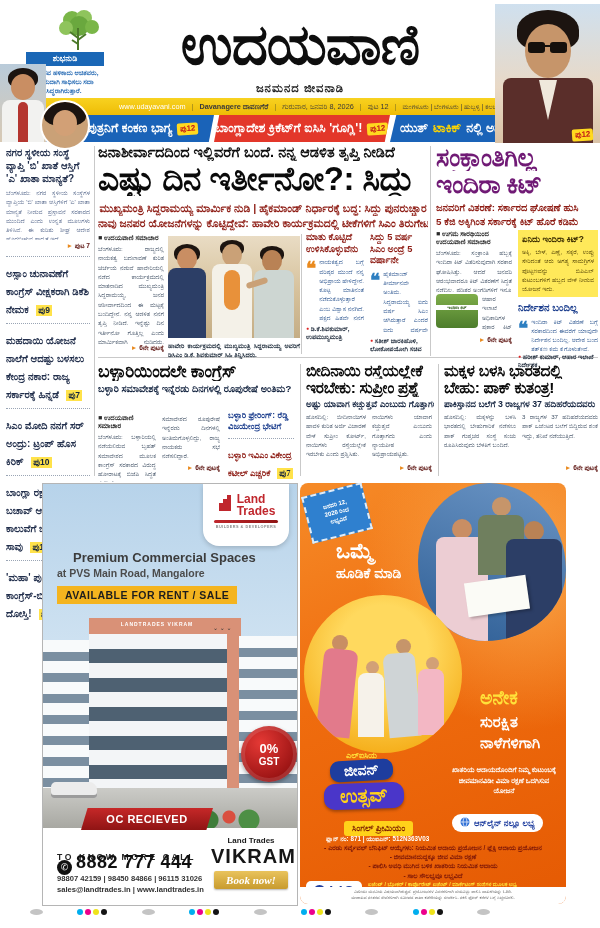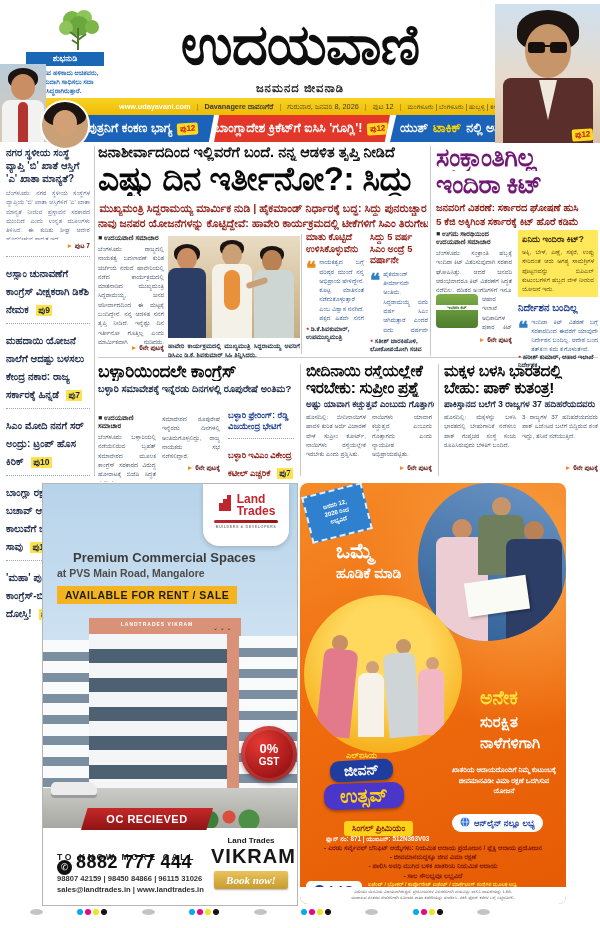--- a/index.html
+++ b/index.html
@@ -11,21 +11,21 @@
   .nw{white-space:nowrap;} .hid{overflow:hidden;}
 
   
   .shubh-bar{background:#1a67b6;color:#fff;font-size:8px;font-weight:800;
              display:flex;align-items:center;justify-content:center;}
   .shubh-quote{font-size:6.6px;line-height:1.35;color:#2a6db5;font-weight:700;text-align:center;}
   .masthead{font-size:56px;font-weight:900;letter-spacing:-1px;color:#0e0e0e;text-align:center;}
   .tagline{font-size:11.5px;font-weight:800;color:#222;text-align:center;letter-spacing:1px;}
   .infobar{background:linear-gradient(180deg,#f8d220,#eebc06);display:flex;align-items:center;
            font-size:7.3px;color:#3a3a3a;gap:6px;}
-  .infobar .site{color:#fff;font-weight:700;padding-left:24px;}
+  .infobar .site{color:#fff;font-weight:400;padding-left:24px;}
   .infobar .price{color:#111;font-weight:900;font-size:9px;}
   .sep{color:#8a7a20;}
   .teaser{display:flex;align-items:center;justify-content:center;gap:5px;
           color:#fff;font-size:12.5px;font-weight:800;height:27px;}
   .p12{display:inline-block;background:#ffd91f;color:#c21717;font-weight:900;font-size:8px;
        padding:1px 3px;border-radius:2px;transform:rotate(-4deg);}
   .hl{color:#ffd600;}
 
   
   .photo-man{background:linear-gradient(180deg,#b9cbda,#d8c9b4);}

